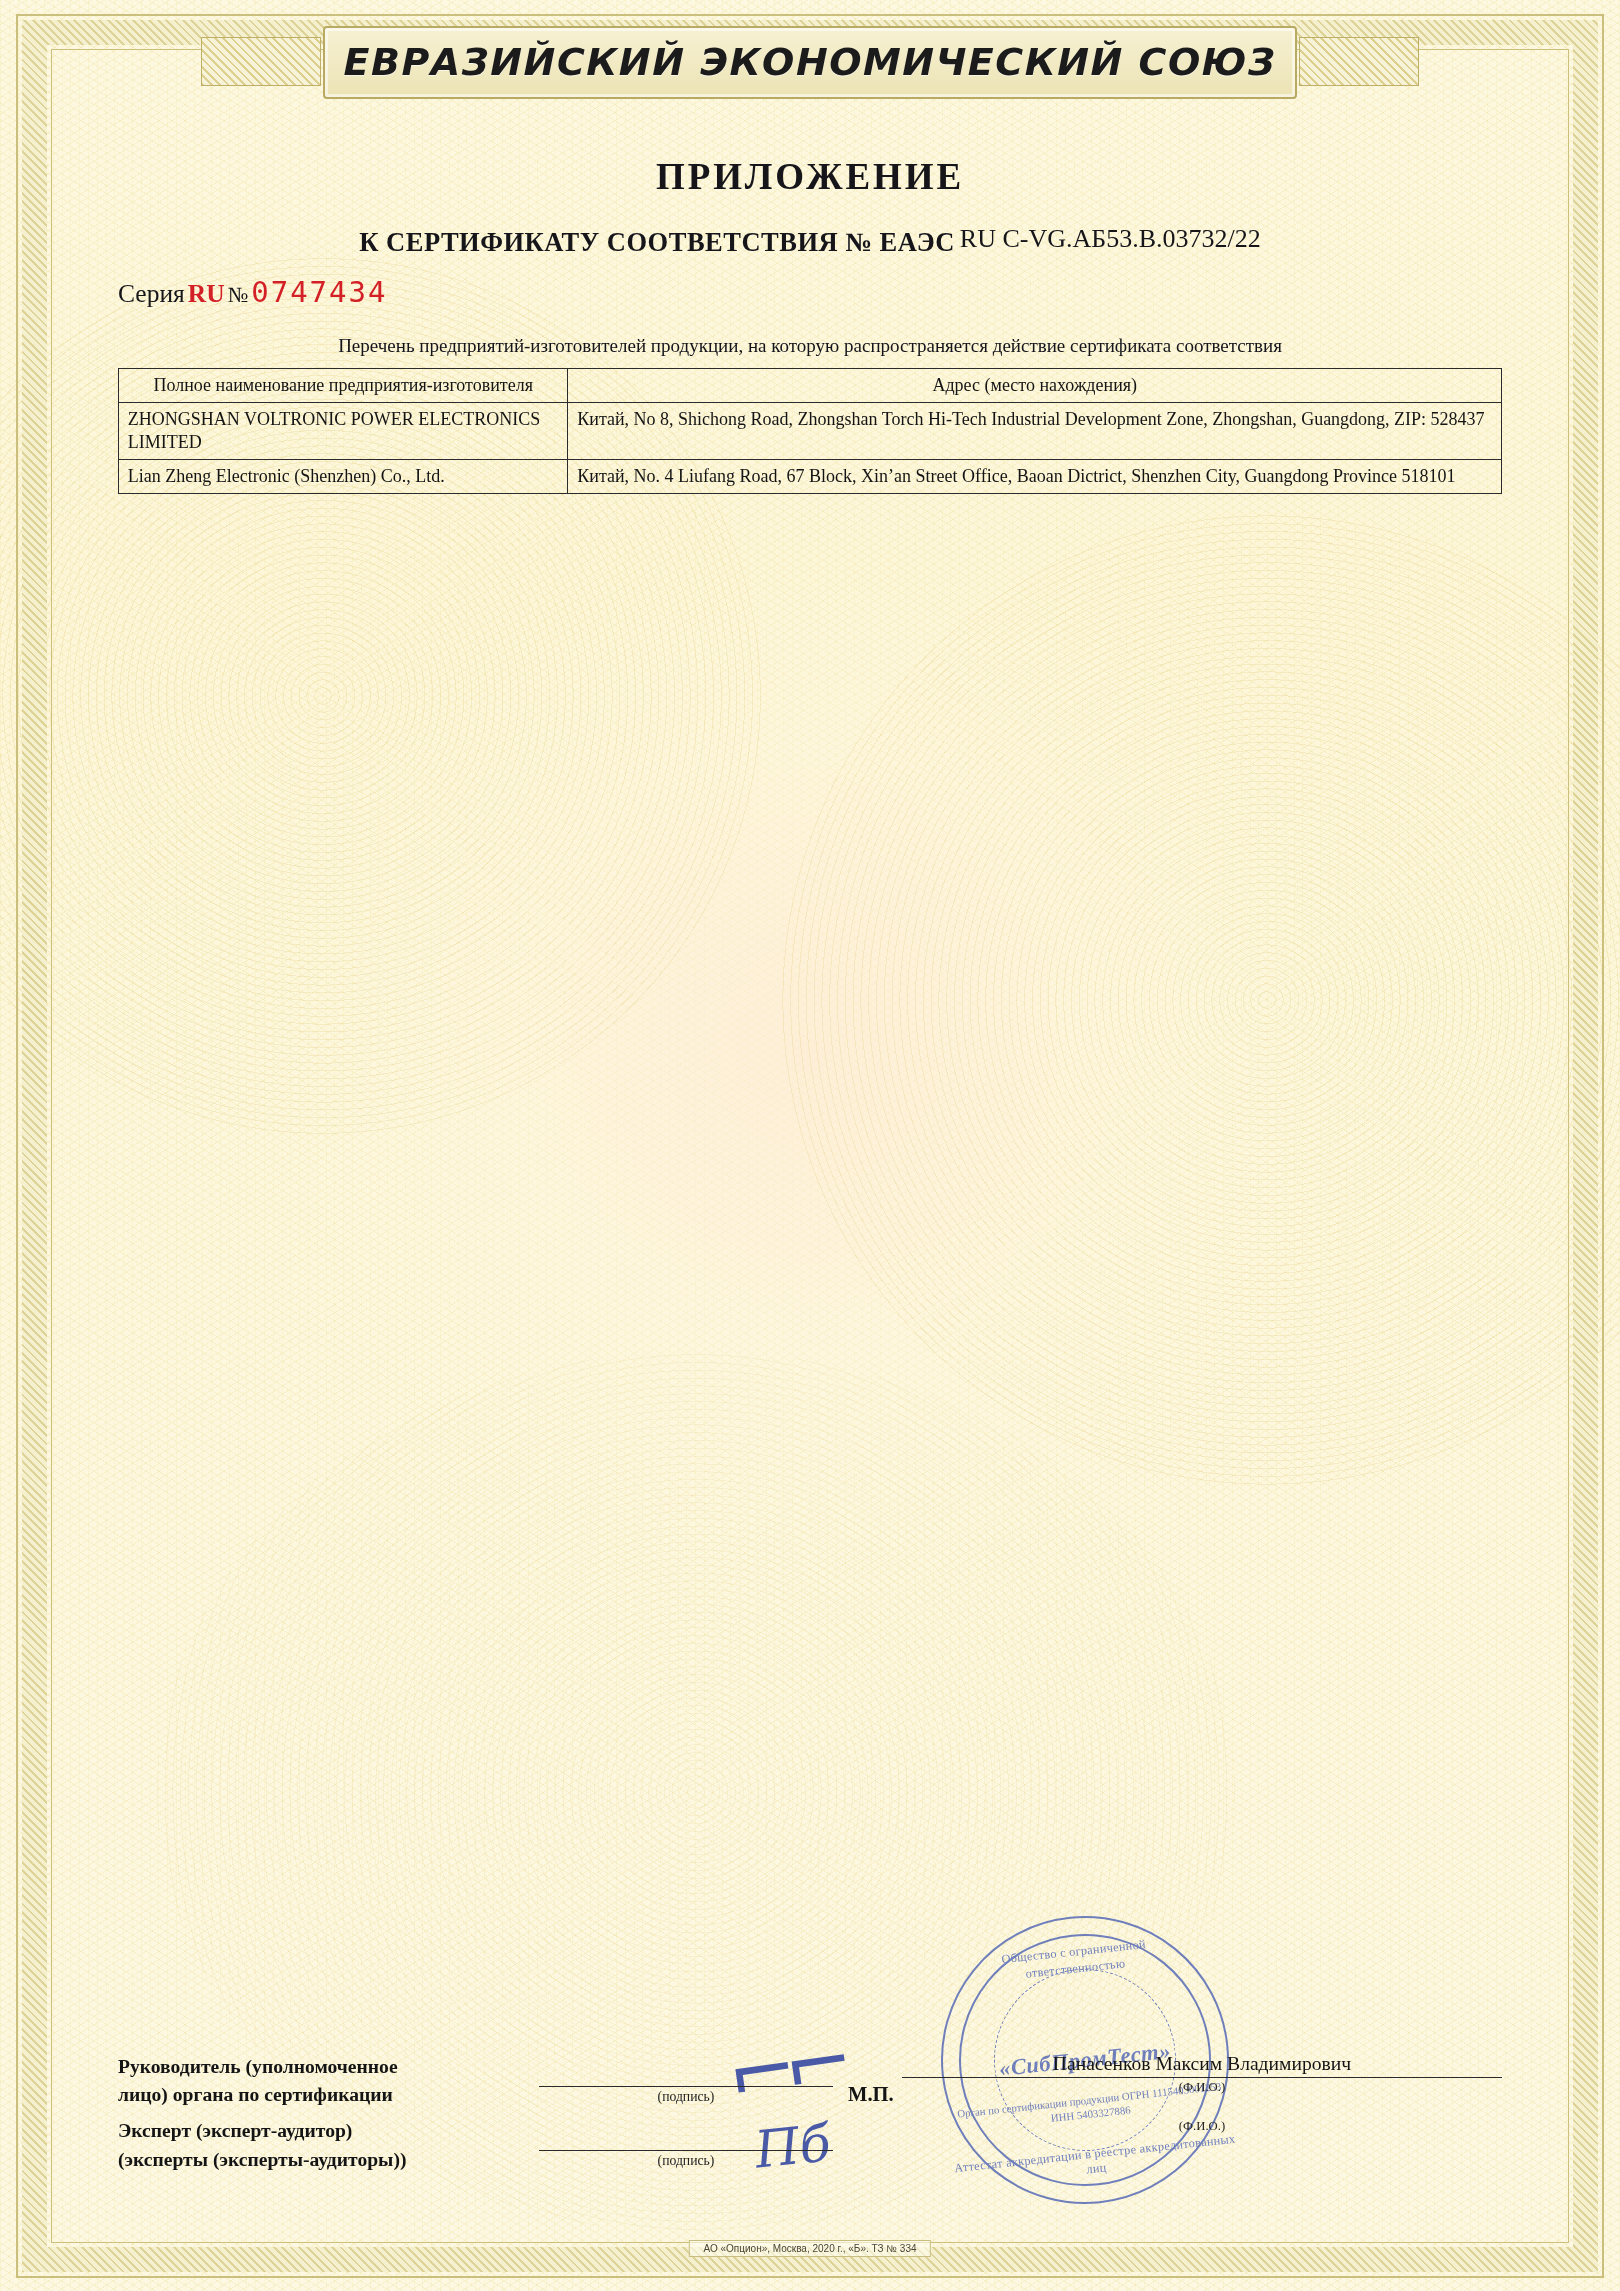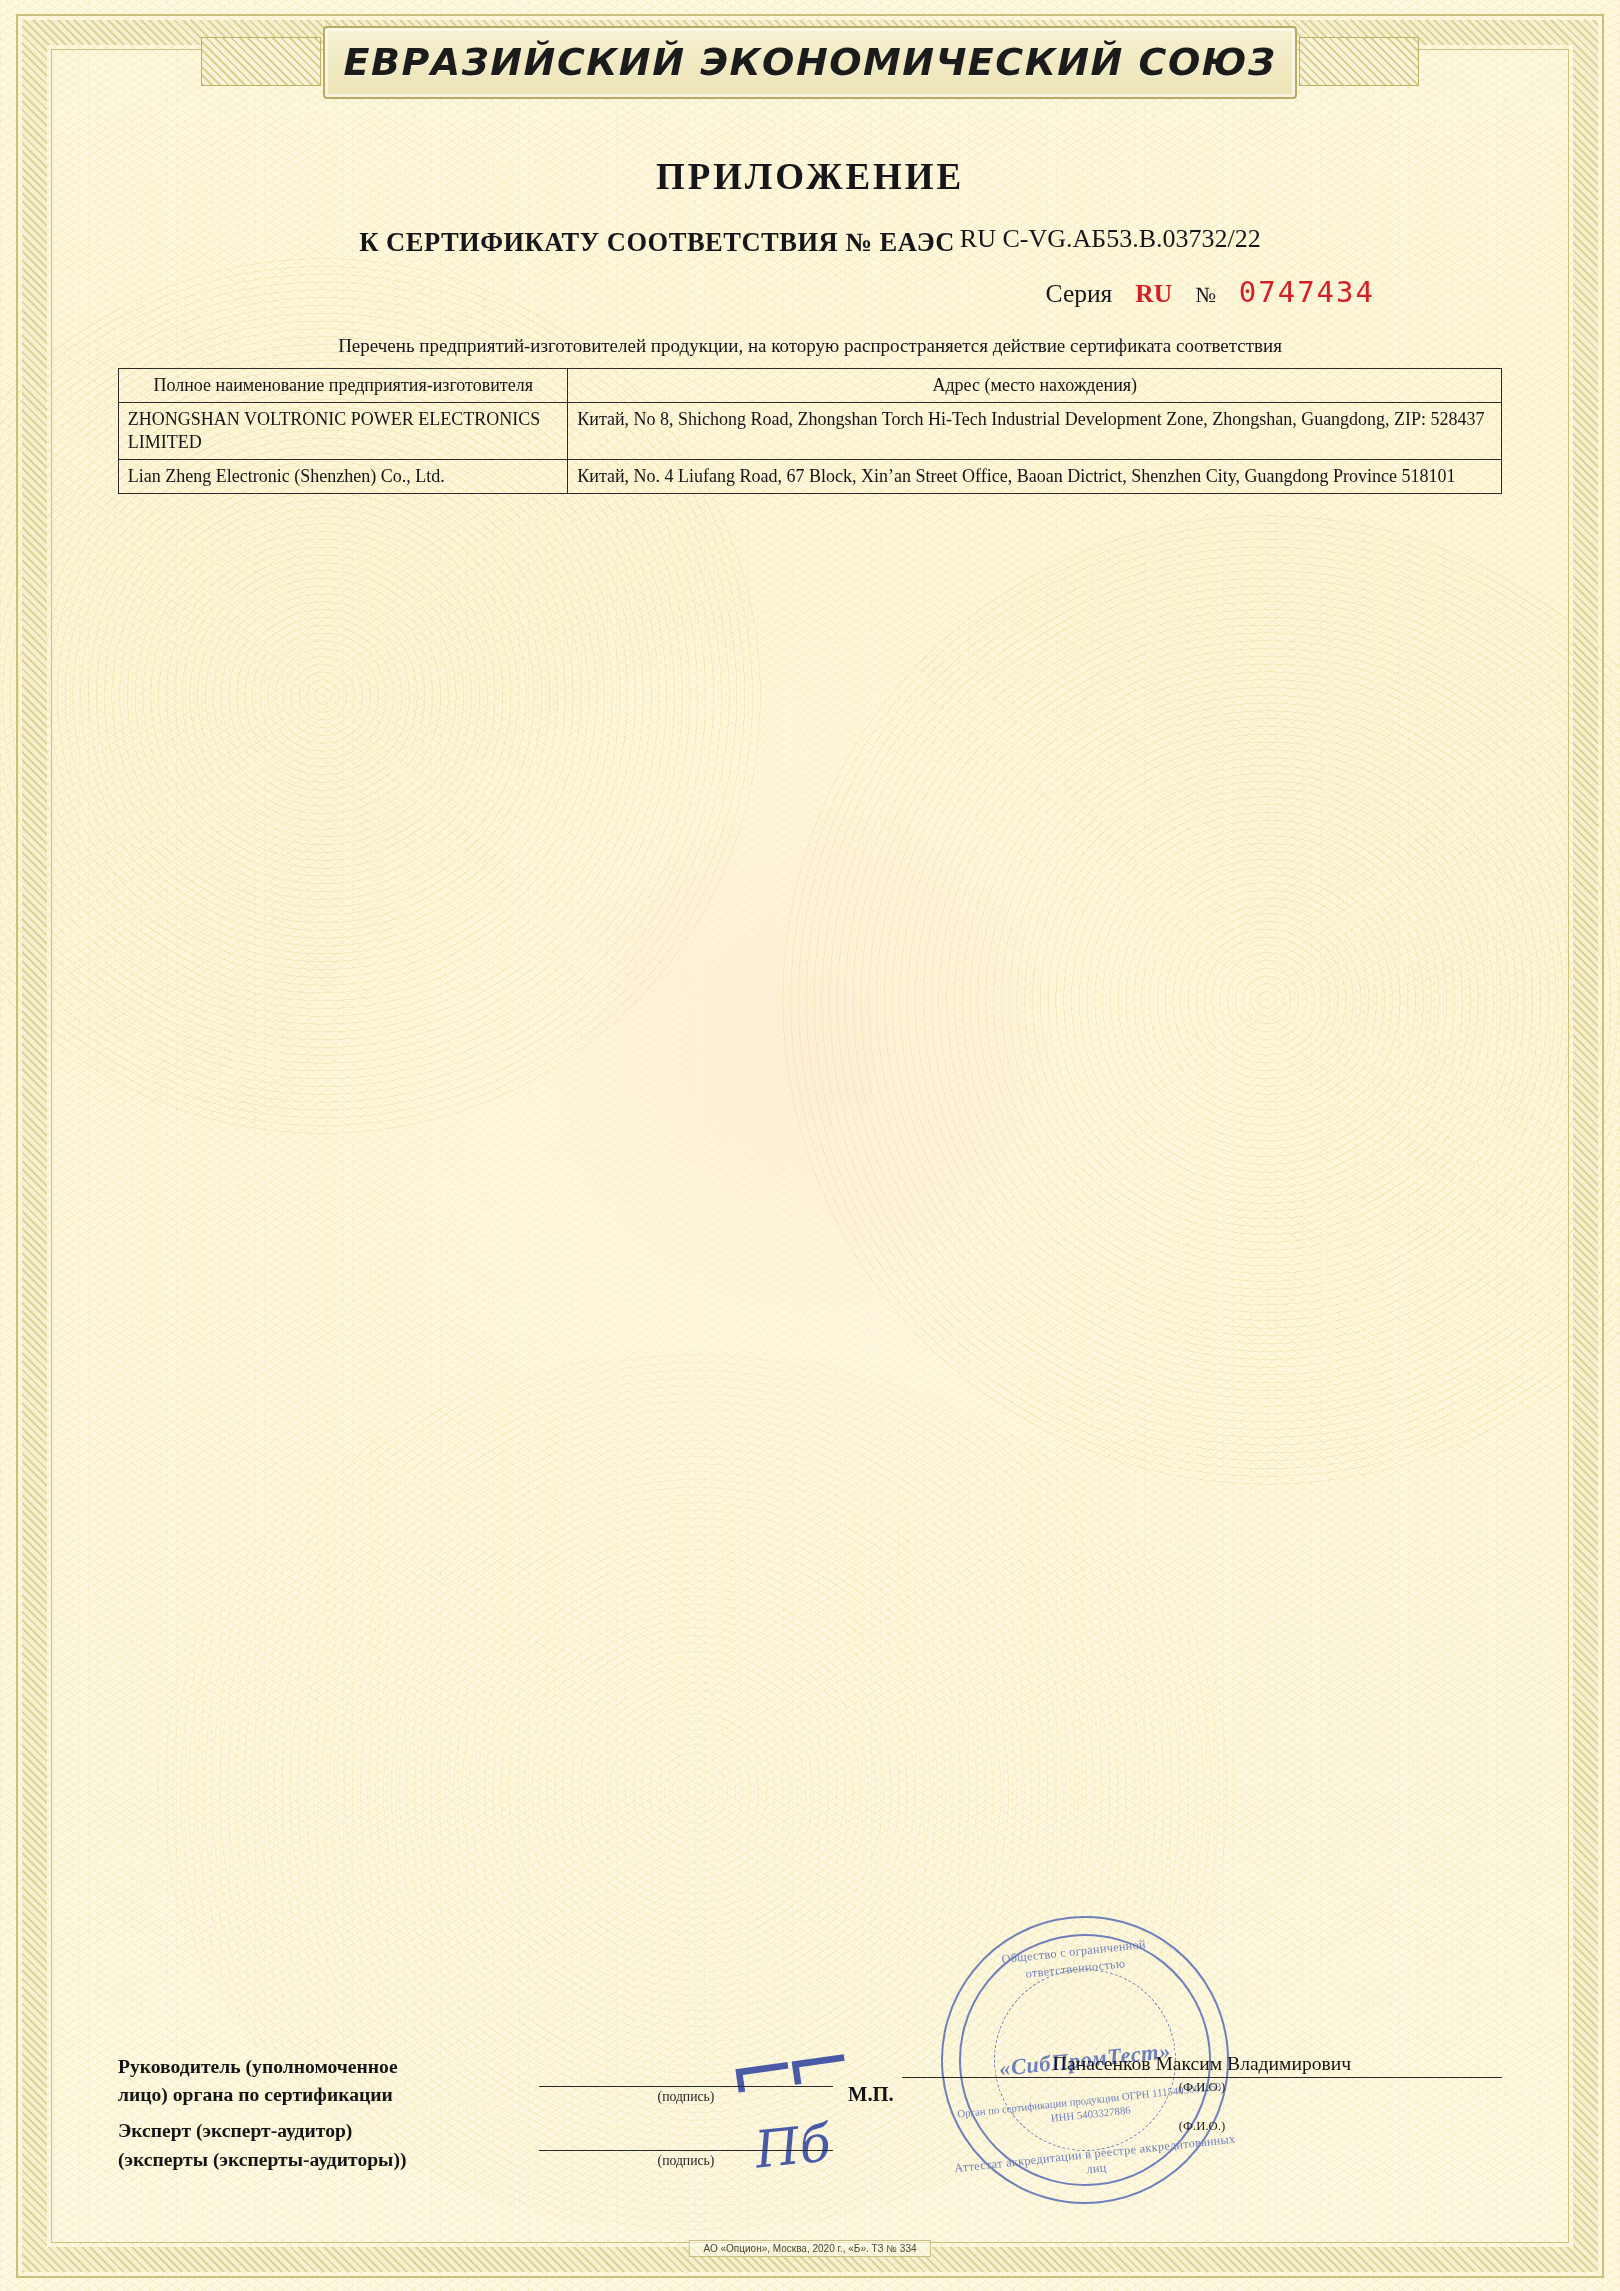--- a/index.html
+++ b/index.html
@@ -129,22 +129,22 @@
   .cert-line .num {
     font-weight: 400;
     font-size: 26px;
     letter-spacing: 0;
     position: relative;
     top: -3.9px;
   }
   .series-line {
     display: flex;
     align-items: baseline;
-    justify-content: flex-end;
-    gap: 23px;
+    justify-content: flex-start;
+    gap: 3px;
     margin: 17.6px 0 25.5px 0;
     padding-right: 127px;
   }
   .series-label {
     font-size: 25.5px;
     color: #15151a;
   }
   .series-value {
     font-size: 25.5px;
     font-weight: 700;

